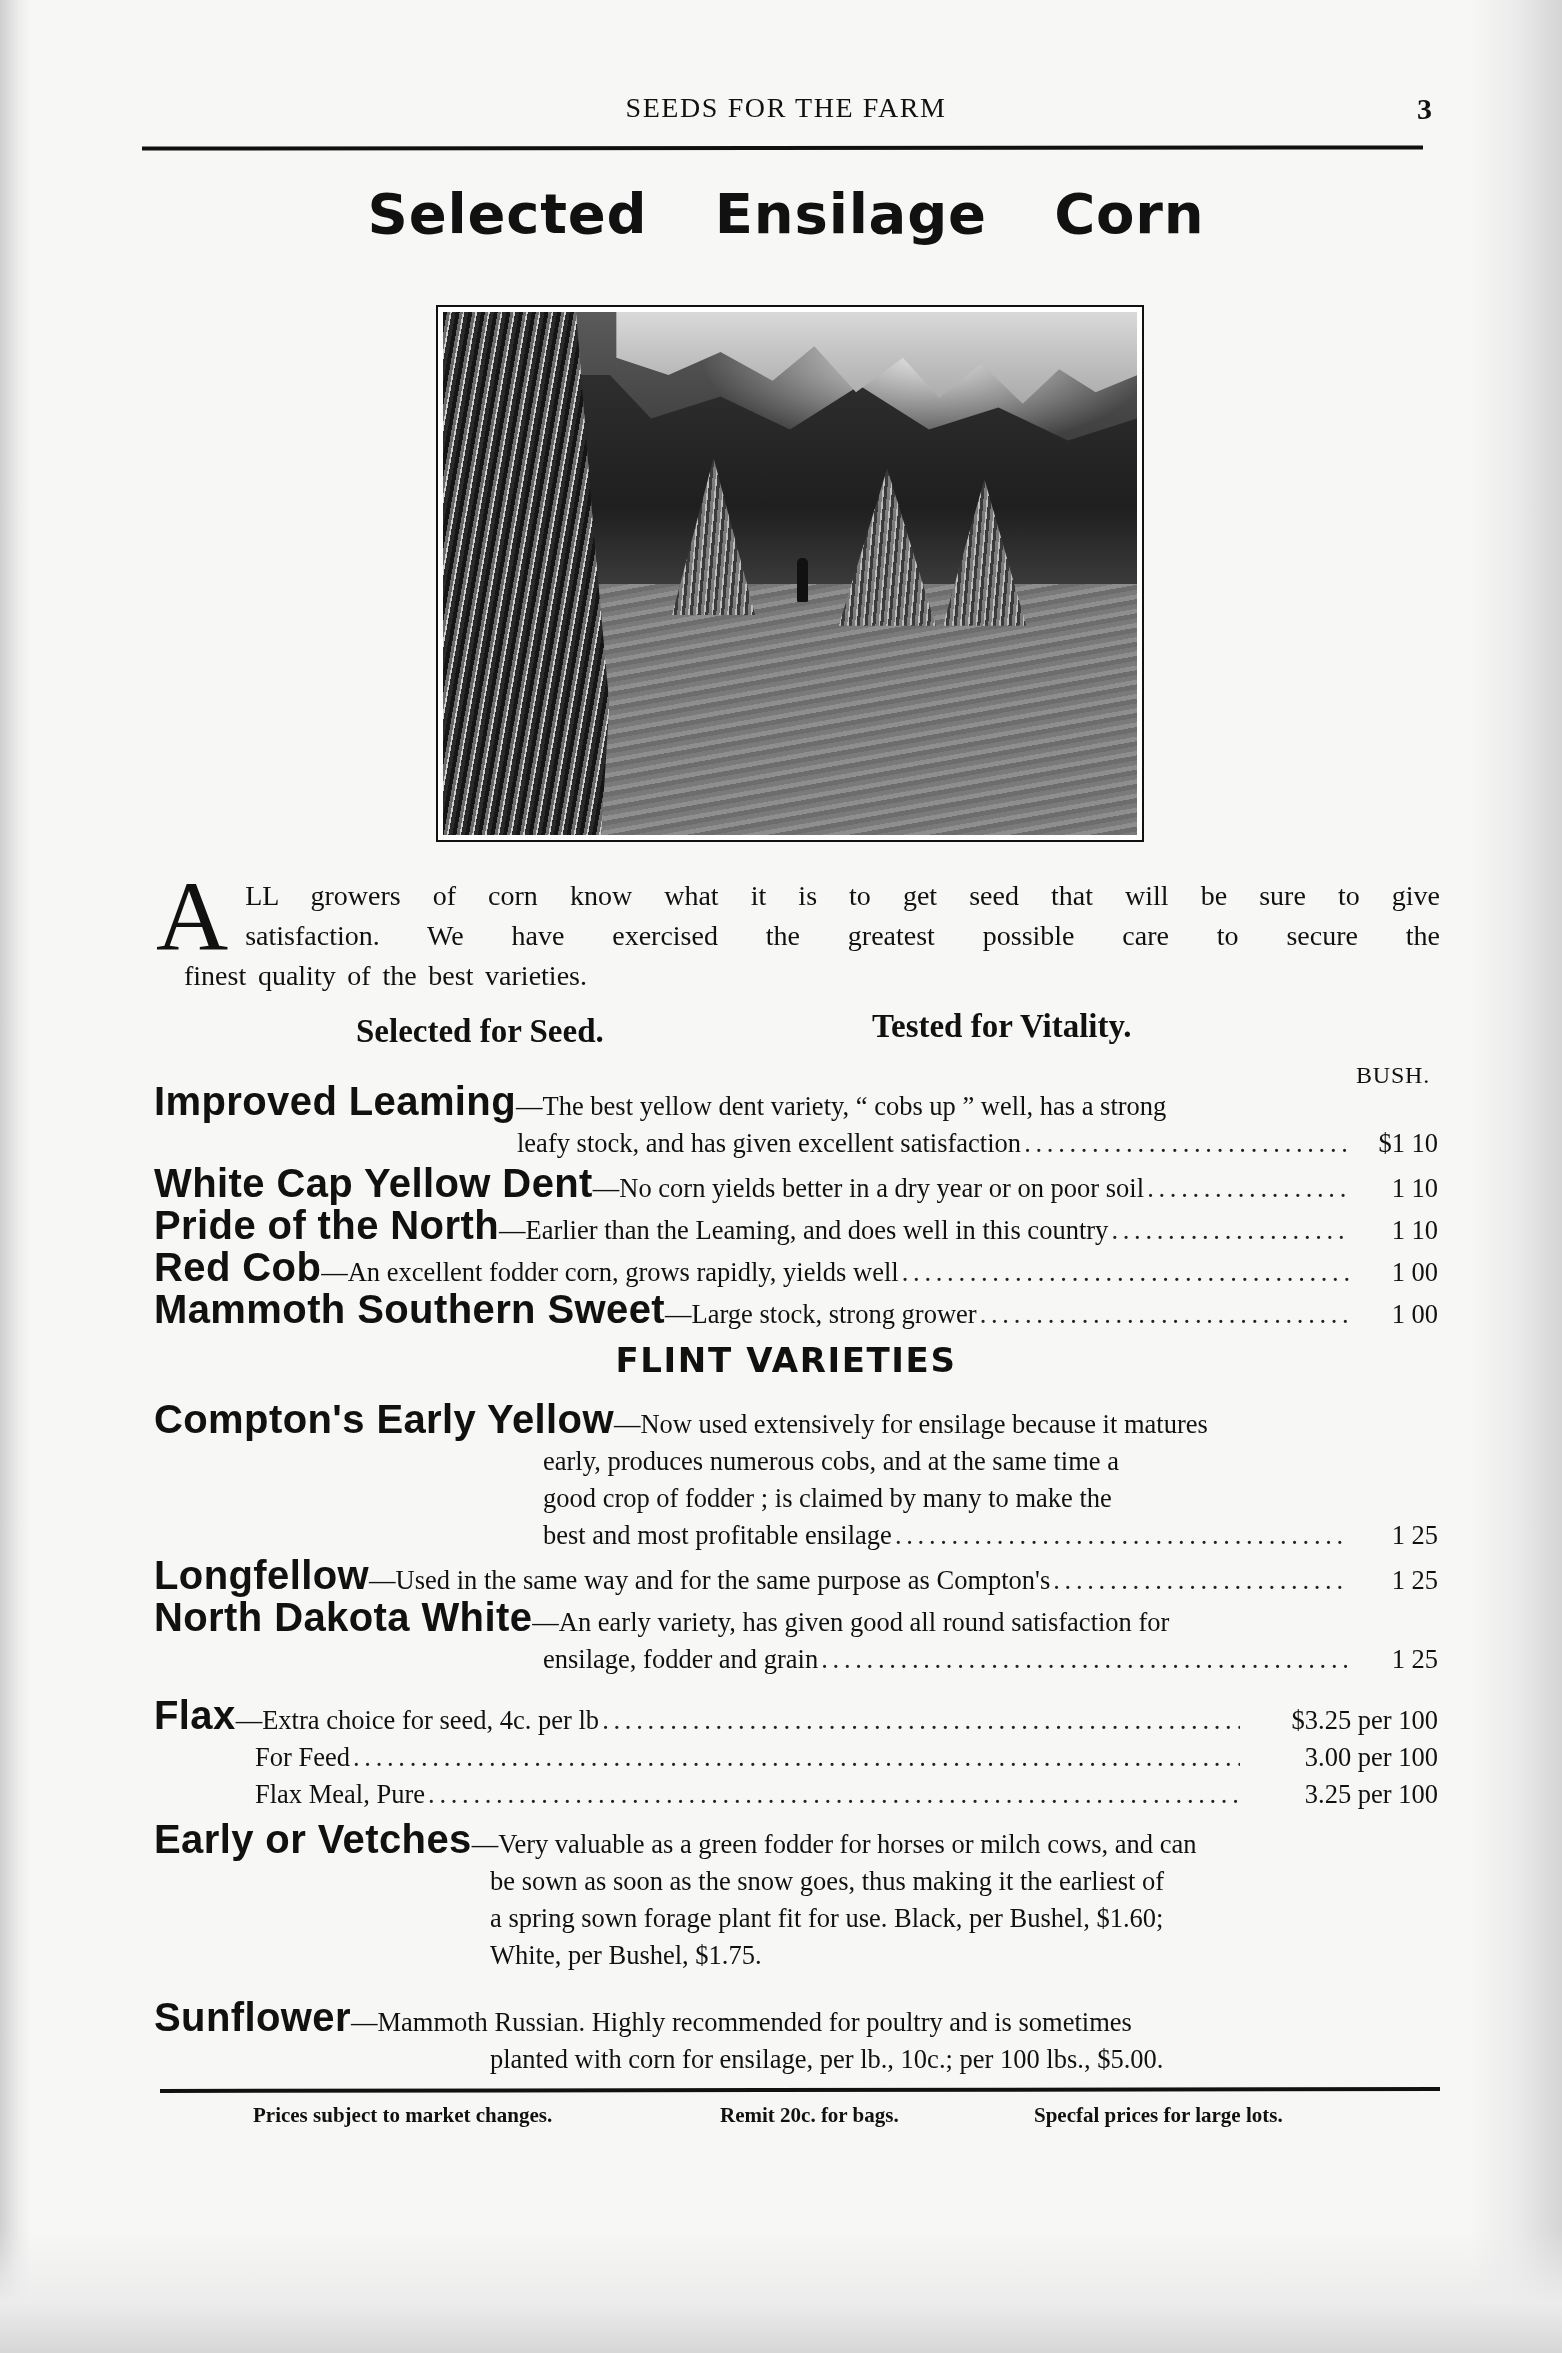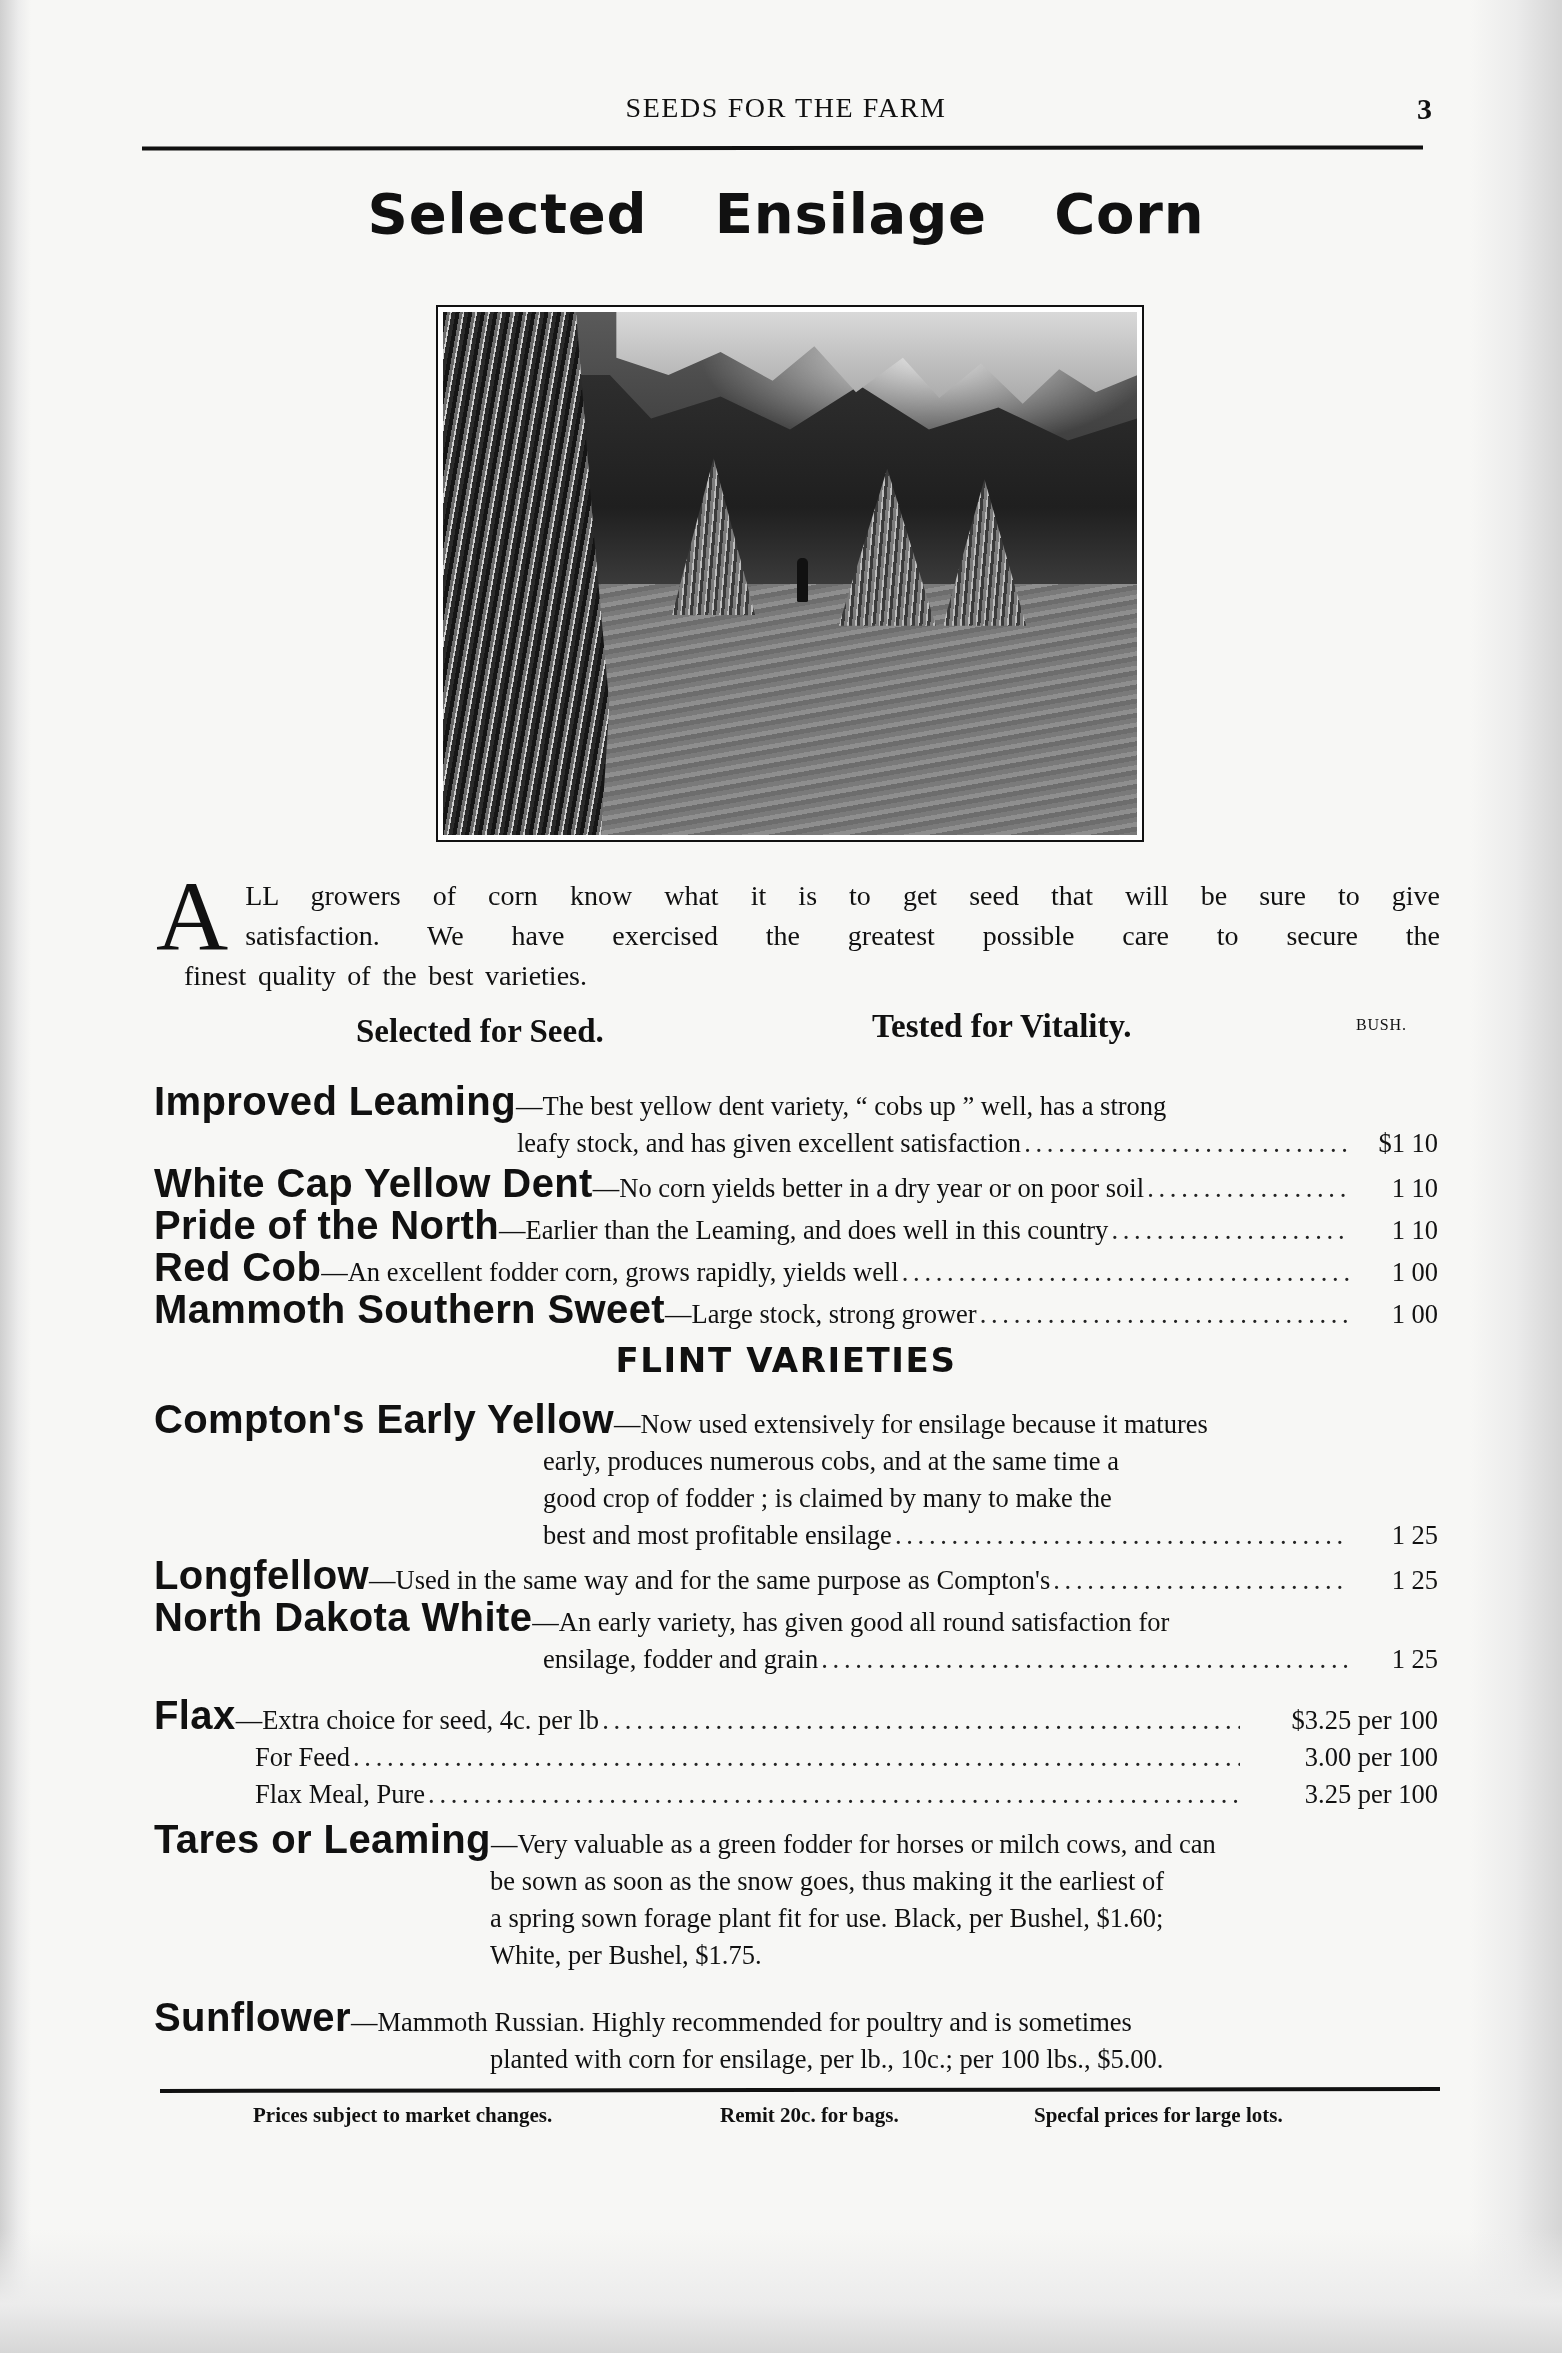--- a/index.html
+++ b/index.html
@@ -95,22 +95,22 @@
   .intro-line.last { text-align-last: left; margin-left: 28px; }
 
   .subheads {
     position: absolute; left: 140px; top: 1013px; width: 1292px; height: 47px;
     font-family: Liberation Serif, serif; font-weight: bold; font-size: 33px;
   }
   .subhead-left { position: absolute; left: 216px; top: 0; }
   .subhead-right { position: absolute; left: 732px; top: -4.7px; }
 
   .unit-label {
-    position: absolute; left: 1356px; top: 1016px;
-    font-family: "Liberation Serif", serif; font-size: 16px; letter-spacing: 0.8px;
+    position: absolute; left: 1356px; top: 1062px;
+    font-family: "Liberation Serif", serif; font-size: 24px; letter-spacing: 0.8px;
   }
 
   .entries { position: absolute; left: 154px; width: 1284px; }
   .entry { position: relative; font-family: "Liberation Serif", serif; font-size: 26.5px; line-height: 37px; }
   .entry .name {
     font-family: Liberation Sans, sans-serif; font-weight: bold; font-size: 40px; letter-spacing: 0.4px;
   }
   .entry .line { display: flex; align-items: baseline; white-space: nowrap; }
   .entry .line.indent { padding-left: var(--indent, 0px); }
   .entry .dots {
@@ -282,21 +282,21 @@
       <span>Flax Meal, Pure</span>
       <span class="dots"></span>
       <span class="price wide">3.25 per 100</span>
     </div>
   </div>
 </div>
 
 <div class="entries" style="top:1821px;">
   <div class="entry">
     <div class="line">
-      <span class="name">Tares or Leaming</span>
+      <span class="name">Early or Vetches</span>
       <span>—Very valuable as a green fodder for horses or milch cows, and can</span>
     </div>
     <div class="line indent" style="--indent:336px;">
       <span>be sown as soon as the snow goes, thus making it the earliest of</span>
     </div>
     <div class="line indent" style="--indent:336px;">
       <span>a spring sown forage plant fit for use.  Black, per Bushel, $1.60;</span>
     </div>
     <div class="line indent" style="--indent:336px;">
       <span>White, per Bushel, $1.75.</span>

